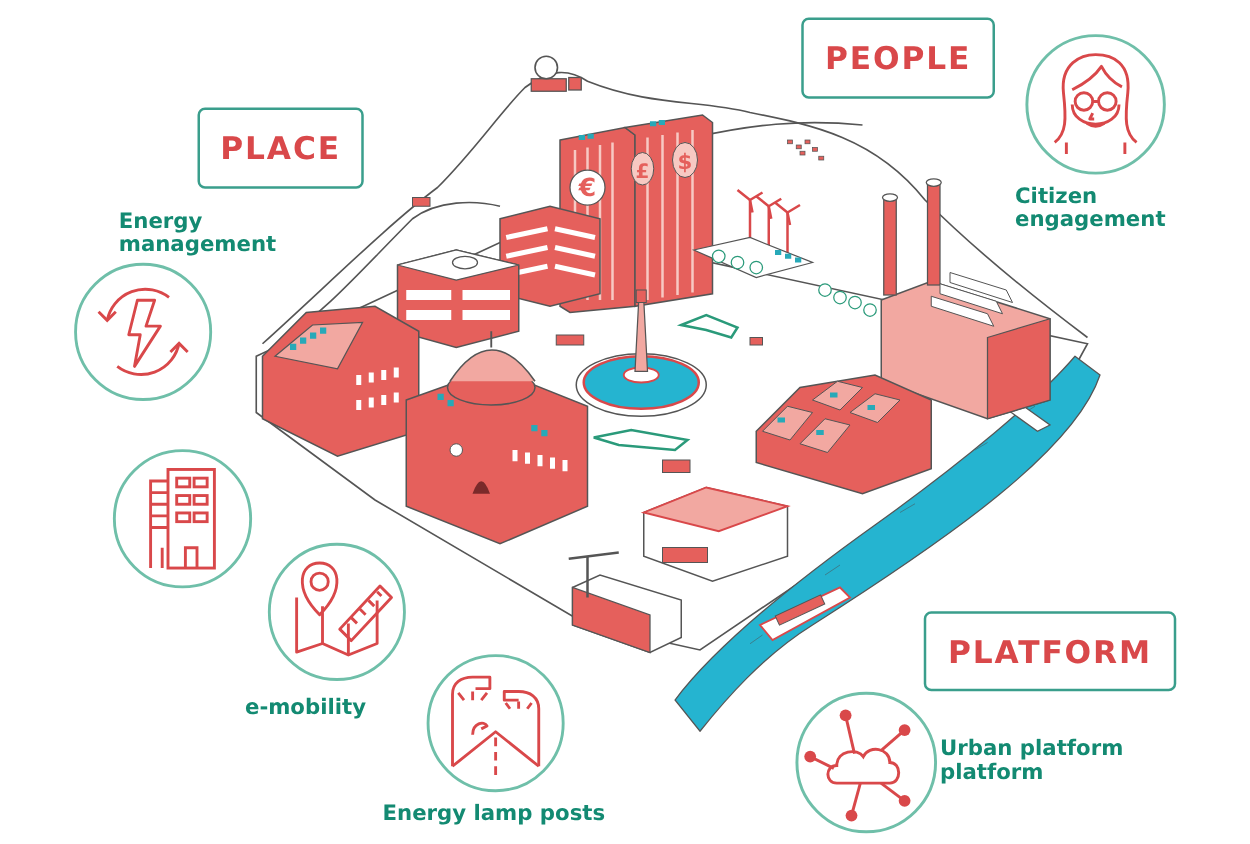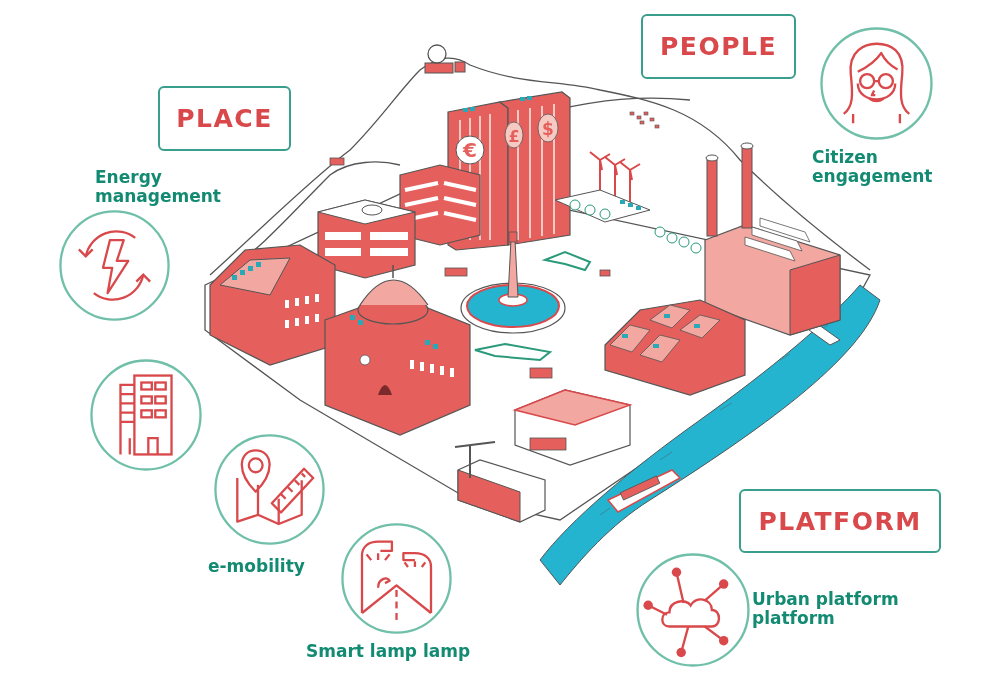--- a/index.html
+++ b/index.html
@@ -311,42 +311,42 @@
         <path d="M22 40 L 22 78 L 40 72 L 58 80 L 78 72 L 78 42"></path>
         <line x1="40" y1="46" x2="40" y2="72"></line>
           <line x1="58" y1="58" x2="58" y2="80"></line>
         <path d="M38 52 C 20 34, 24 16, 38 16 C 52 16, 56 34, 38 52 Z"></path>
         <circle cx="38" cy="29" r="6"></circle>
         <path d="M52 62 L 80 32 L 88 40 L 60 70 Z"></path>
         <path d="M60 54 l4 4 M66 48 l4 4 M72 42 l4 4 M78 36 l3 3"></path>
       </g>
     </svg>
   </div>
-  <div class="label" style="left:208px; top:557px; width:115px;">
+  <div class="label" style="left:196px; top:557px; width:115px;">
     <div>e-mobility</div>
   </div>
 
   <div class="icon-circle" style="left:339px; top:521px; width:115px; height:115px;">
     <svg viewBox="0 0 100 100">
       <circle cx="50" cy="50" r="47" fill="none" stroke="#6fbfa9" stroke-width="2"></circle>
       <g fill="none" stroke="#d9484a" stroke-width="2" stroke-linejoin="round">
         <path d="M20 80 L 20 30 C 20 22, 26 18, 34 18 L 46 18 L 46 26 L 36 26"></path>
         <path d="M80 80 L 80 40 C 80 32, 74 28, 66 28 L 56 28 L 56 34 L 66 34"></path>
         <path d="M28 34 l-4 -5 M34 34 l0 -6 M40 34 l4 -5"></path>
         <path d="M60 40 l-3 -4 M66 40 l0 -5 M72 40 l3 -4"></path>
         <path d="M20 80 L 50 56 L 80 80"></path>
         <path d="M34 58 C 34 50, 42 48, 44 52 L 40 54"></path>
         <line x1="50" y1="60" x2="50" y2="66"></line>
           <line x1="50" y1="70" x2="50" y2="76"></line>
           <line x1="50" y1="80" x2="50" y2="86"></line>
       </g>
     </svg>
   </div>
   <div class="label" style="left:306px; top:642px; width:180px;">
-    <div>Smart lamp lamp</div>
+    <div>Energy lamp posts</div>
   </div>
 
   <div class="icon-circle" style="left:818px; top:25px; width:117px; height:117px;">
     <svg viewBox="0 0 100 100">
       <circle cx="50" cy="50" r="47" fill="none" stroke="#6fbfa9" stroke-width="2"></circle>
       <g fill="none" stroke="#d9484a" stroke-width="2" stroke-linejoin="round">
         <path d="M22 76 C 30 70, 30 60, 28 42 C 26 22, 40 16, 50 16 C 62 16, 74 22, 72 42 C 70 60, 70 70, 78 76"></path>
         <path d="M30 76 L 30 84 M 70 76 L 70 84"></path>
         <path d="M34 40 C 42 36, 50 30, 54 24 C 58 32, 64 36, 68 38"></path>
         <path d="M34 50 C 34 68, 66 68, 66 50"></path>

